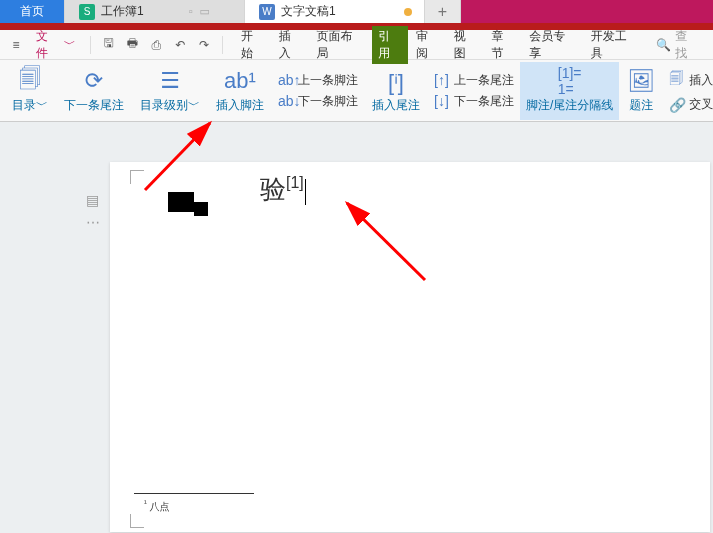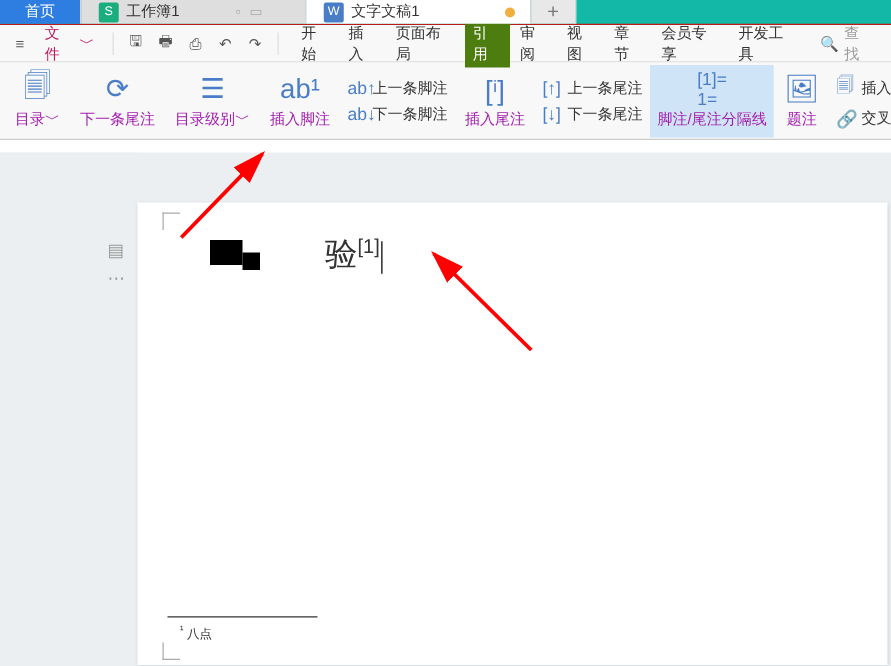--- a/index.html
+++ b/index.html
@@ -1,18 +1,18 @@
 <!DOCTYPE html>
 <html><head>
 <meta charset="utf-8">
 <style>
 * { margin:0; padding:0; box-sizing:border-box; font-family:"Microsoft YaHei",Arial,sans-serif; }
 body { width:713px; height:533px; background:#fff; overflow:hidden; font-size:12px; color:#333; position:relative; }
 
-.tabs { height:20px; background:#14b8a6; display:flex; align-items:stretch; border-bottom:1px solid #b91c1c; }
+.tabs { height:30px; background:#be185d; display:flex; align-items:stretch; border-bottom:7px solid #b91c1c; }
 .tab { display:flex; align-items:center; padding:0 14px; gap:6px; border-right:1px solid #d5d5d5; position:relative; }
 .tab-home { background:#2d7ee0; color:#fff; padding:0 20px; }
 .tab-sheet { background:#dedede; min-width:180px; }
 .tab-doc { background:#fff; min-width:180px; }
 .tab-new { background:#e8e8e8; width:36px; justify-content:center; font-size:16px; color:#777; }
 .tab-icon { width:16px; height:16px; display:flex; align-items:center; justify-content:center; font-size:10px; color:#fff; border-radius:2px; }
 .icon-s { background:#1aad7d; }
 .icon-w { background:#4a7dc7; }
 .tab-dirty { position:absolute; right:12px; width:8px; height:8px; background:#f0b040; border-radius:50%; }
 .tab-winctl { position:absolute; right:32px; color:#aaa; font-size:11px; letter-spacing:2px; }
@@ -22,32 +22,32 @@
 .file-menu { display:flex; align-items:center; gap:4px; color:#be185d; padding:0 6px; }
 .sep { width:1px; height:18px; background:#ddd; margin:0 4px; }
 .menu-tabs { display:flex; gap:2px; margin-left:4px; }
 .menu-tab { padding:2px 6px; cursor:pointer; }
 .menu-tab.active { background:#4d7c0f; color:#fff; }
 .search-box { margin-left:auto; display:flex; align-items:center; gap:4px; color:#999; padding:0 8px; }
 
 .ribbon { height:62px; background:#f8f8f8; border-bottom:1px solid #ccc; display:flex; align-items:center; padding:2px 4px; }
 .rib-group { display:flex; flex-direction:column; align-items:center; justify-content:center; padding:0 8px; height:58px; cursor:pointer; }
 .rib-group .big-icon { font-size:22px; color:#4a7dc7; height:28px; display:flex; align-items:center; }
-.rib-group .label { font-size:12px; color:#a21caf; margin-top:2px; white-space:nowrap; }
+.rib-group .label { font-size:12px; color:#0369a1; margin-top:2px; white-space:nowrap; }
 .rib-sep { width:1px; height:48px; background:#ddd; }
 .rib-stack { display:flex; flex-direction:column; justify-content:center; gap:4px; padding:0 6px; }
 .rib-small { display:flex; align-items:center; gap:4px; font-size:12px; color:#333; cursor:pointer; white-space:nowrap; }
 .rib-small .sm-icon { color:#4a7dc7; font-size:14px; width:16px; }
 .rib-toggle { background:#d0e4f7; padding:4px 6px; }
 
 .workspace { position:absolute; top:122px; left:0; right:0; bottom:0; background:#eceff1; display:flex; }
 .gutter { width:110px; background:#eceff1; }
 .page { margin-top:40px; width:600px; background:#fff; box-shadow:0 1px 3px rgba(0,0,0,0.15); position:relative; height:370px; }
 .doc-controls { position:absolute; left:-24px; top:30px; display:flex; flex-direction:column; gap:6px; color:#999; font-size:14px; }
-.body-text { position:absolute; left:150px; top:24px; font-family:"SimSun",serif; font-size:26px; }
+.body-text { position:absolute; left:150px; top:10px; font-family:"SimSun",serif; font-size:26px; }
 .fnref { font-size:16px; vertical-align:super; }
 .cursor { display:inline-block; width:1px; height:26px; background:#000; vertical-align:middle; margin-left:1px; }
 .blackbox { position:absolute; left:58px; top:30px; width:50px; height:36px; }
 .blackbox::before { content:""; position:absolute; left:0; top:0; width:26px; height:20px; background:#000; }
 .blackbox::after { content:""; position:absolute; left:26px; top:10px; width:14px; height:14px; background:#000; }
 .corner-mark { position:absolute; width:14px; height:14px; border-left:1px solid #aaa; border-top:1px solid #aaa; }
 .footnote-area { position:absolute; left:24px; bottom:18px; width:160px; }
 .fn-sep { border:none; border-top:1px solid #333; width:120px; margin-bottom:4px; }
 .fn-text { font-size:10px; color:#333; padding-left:10px; }
 

